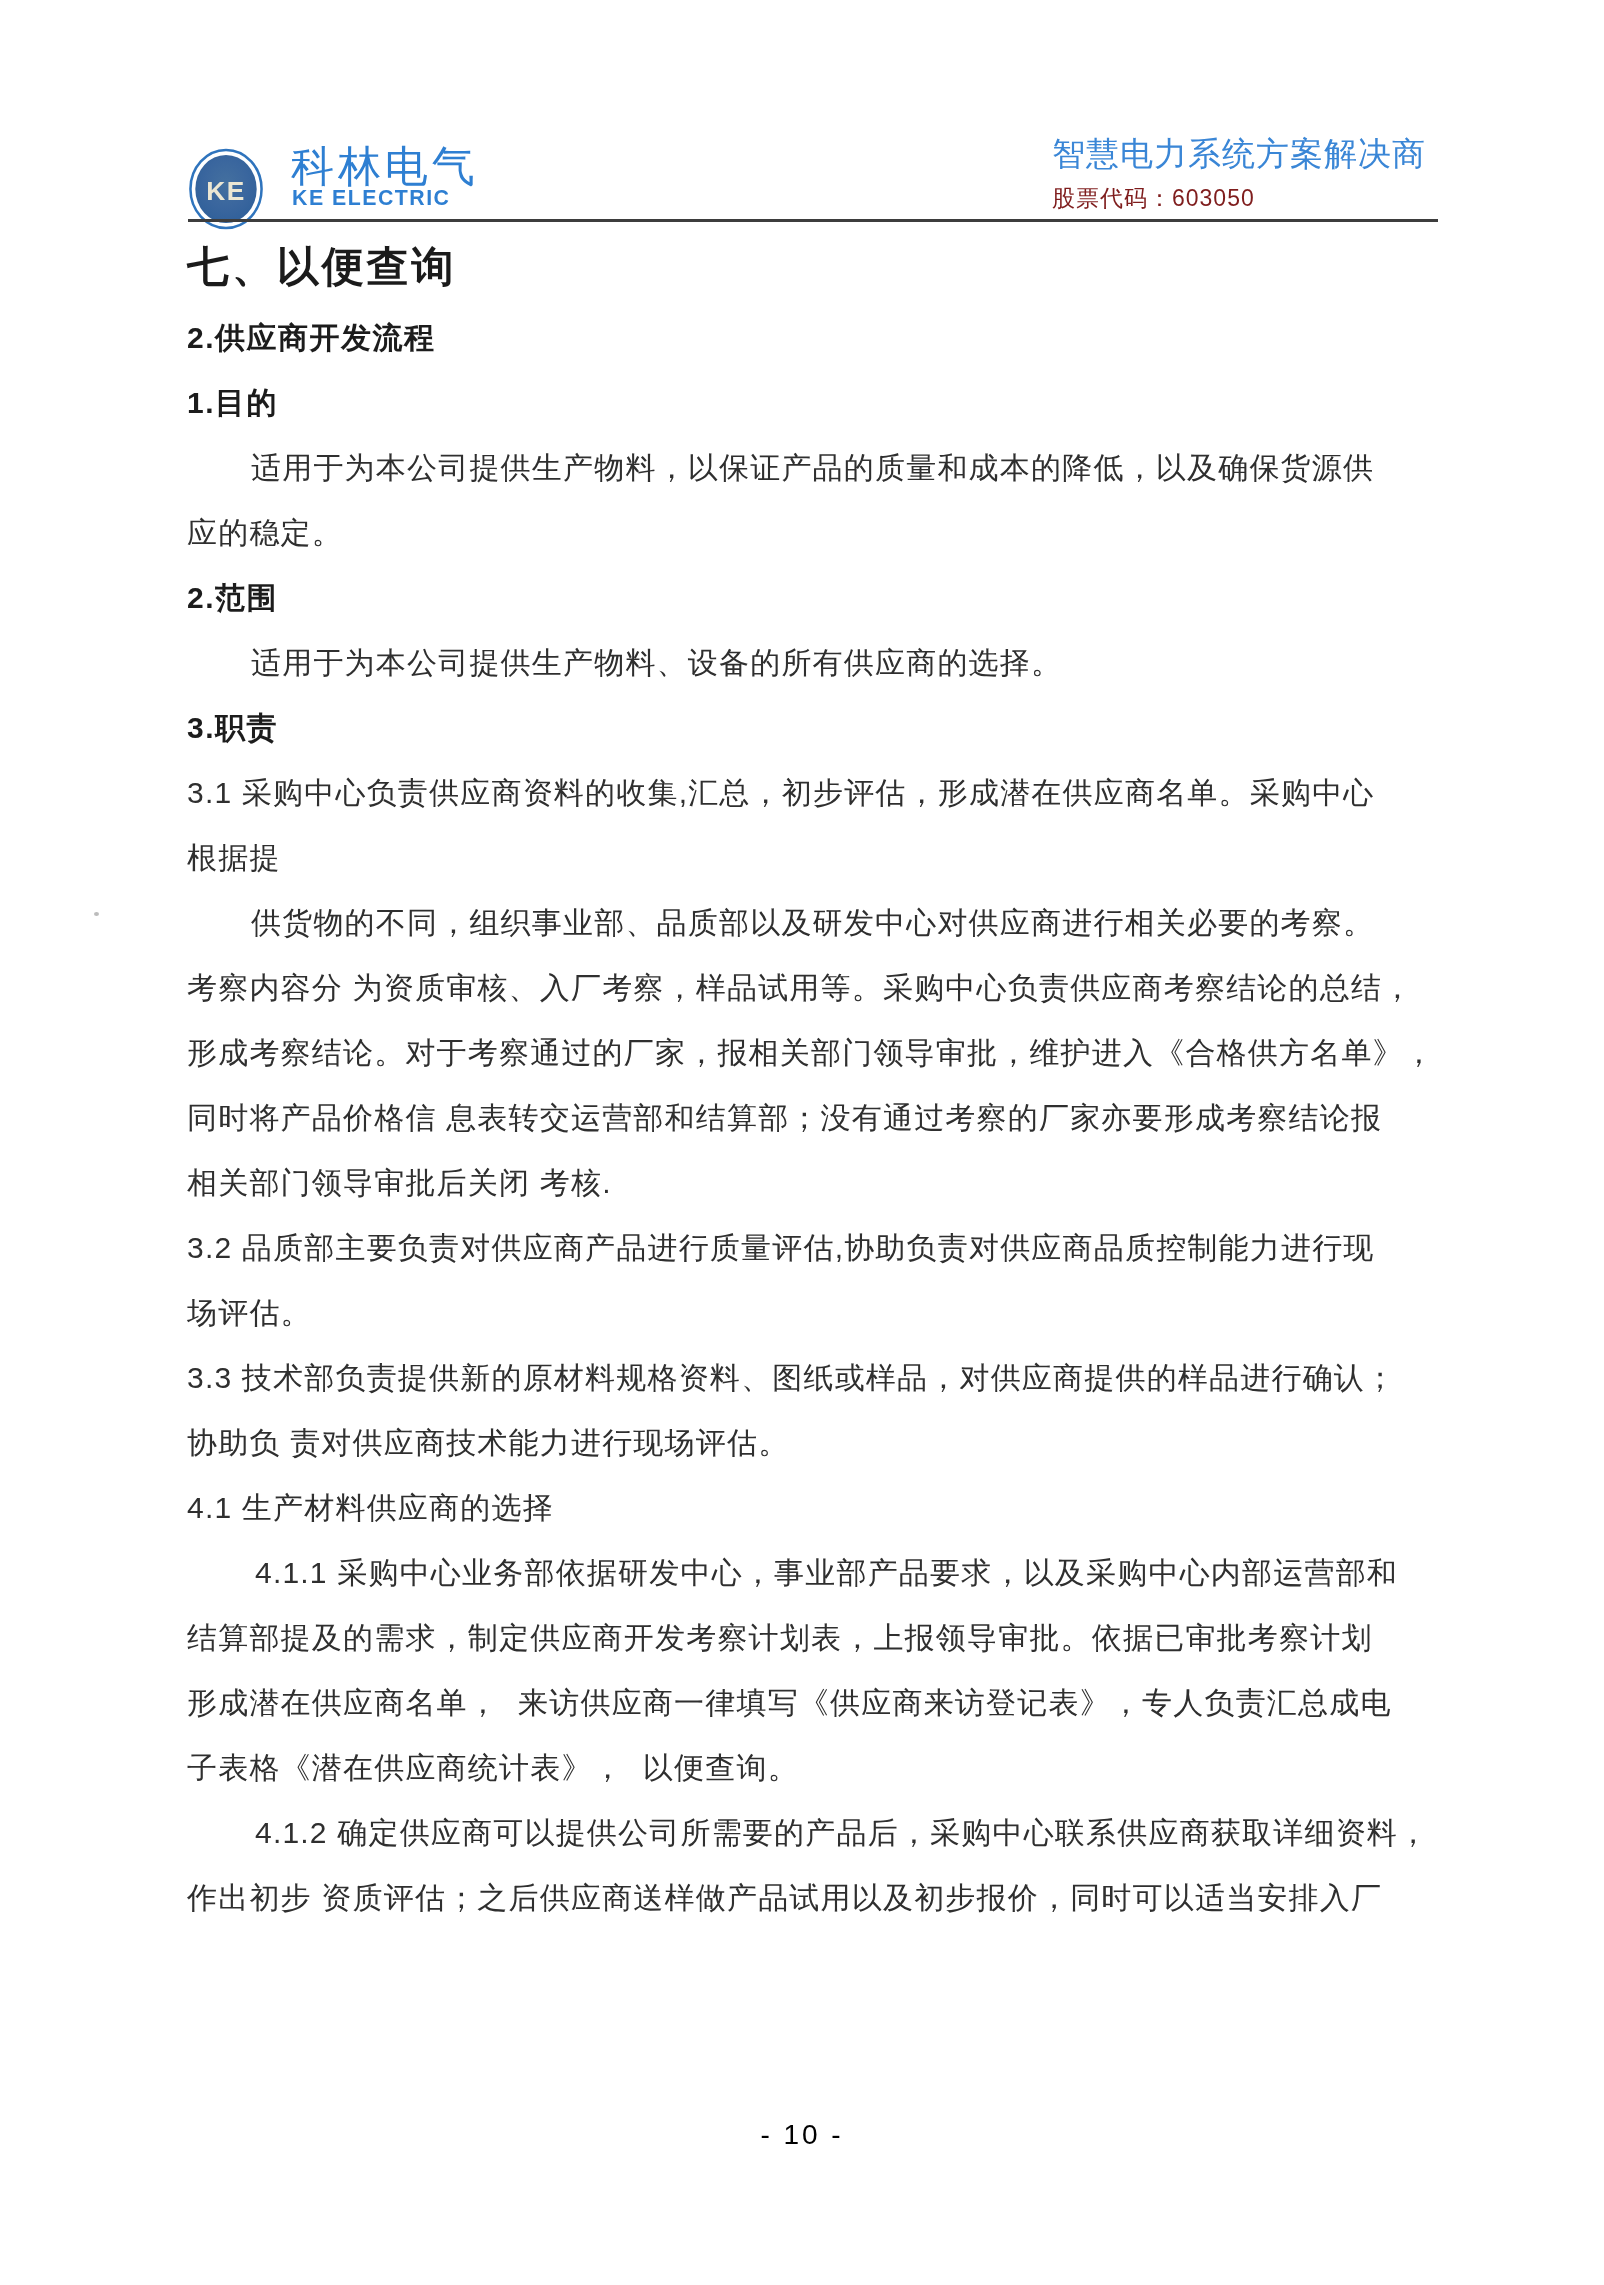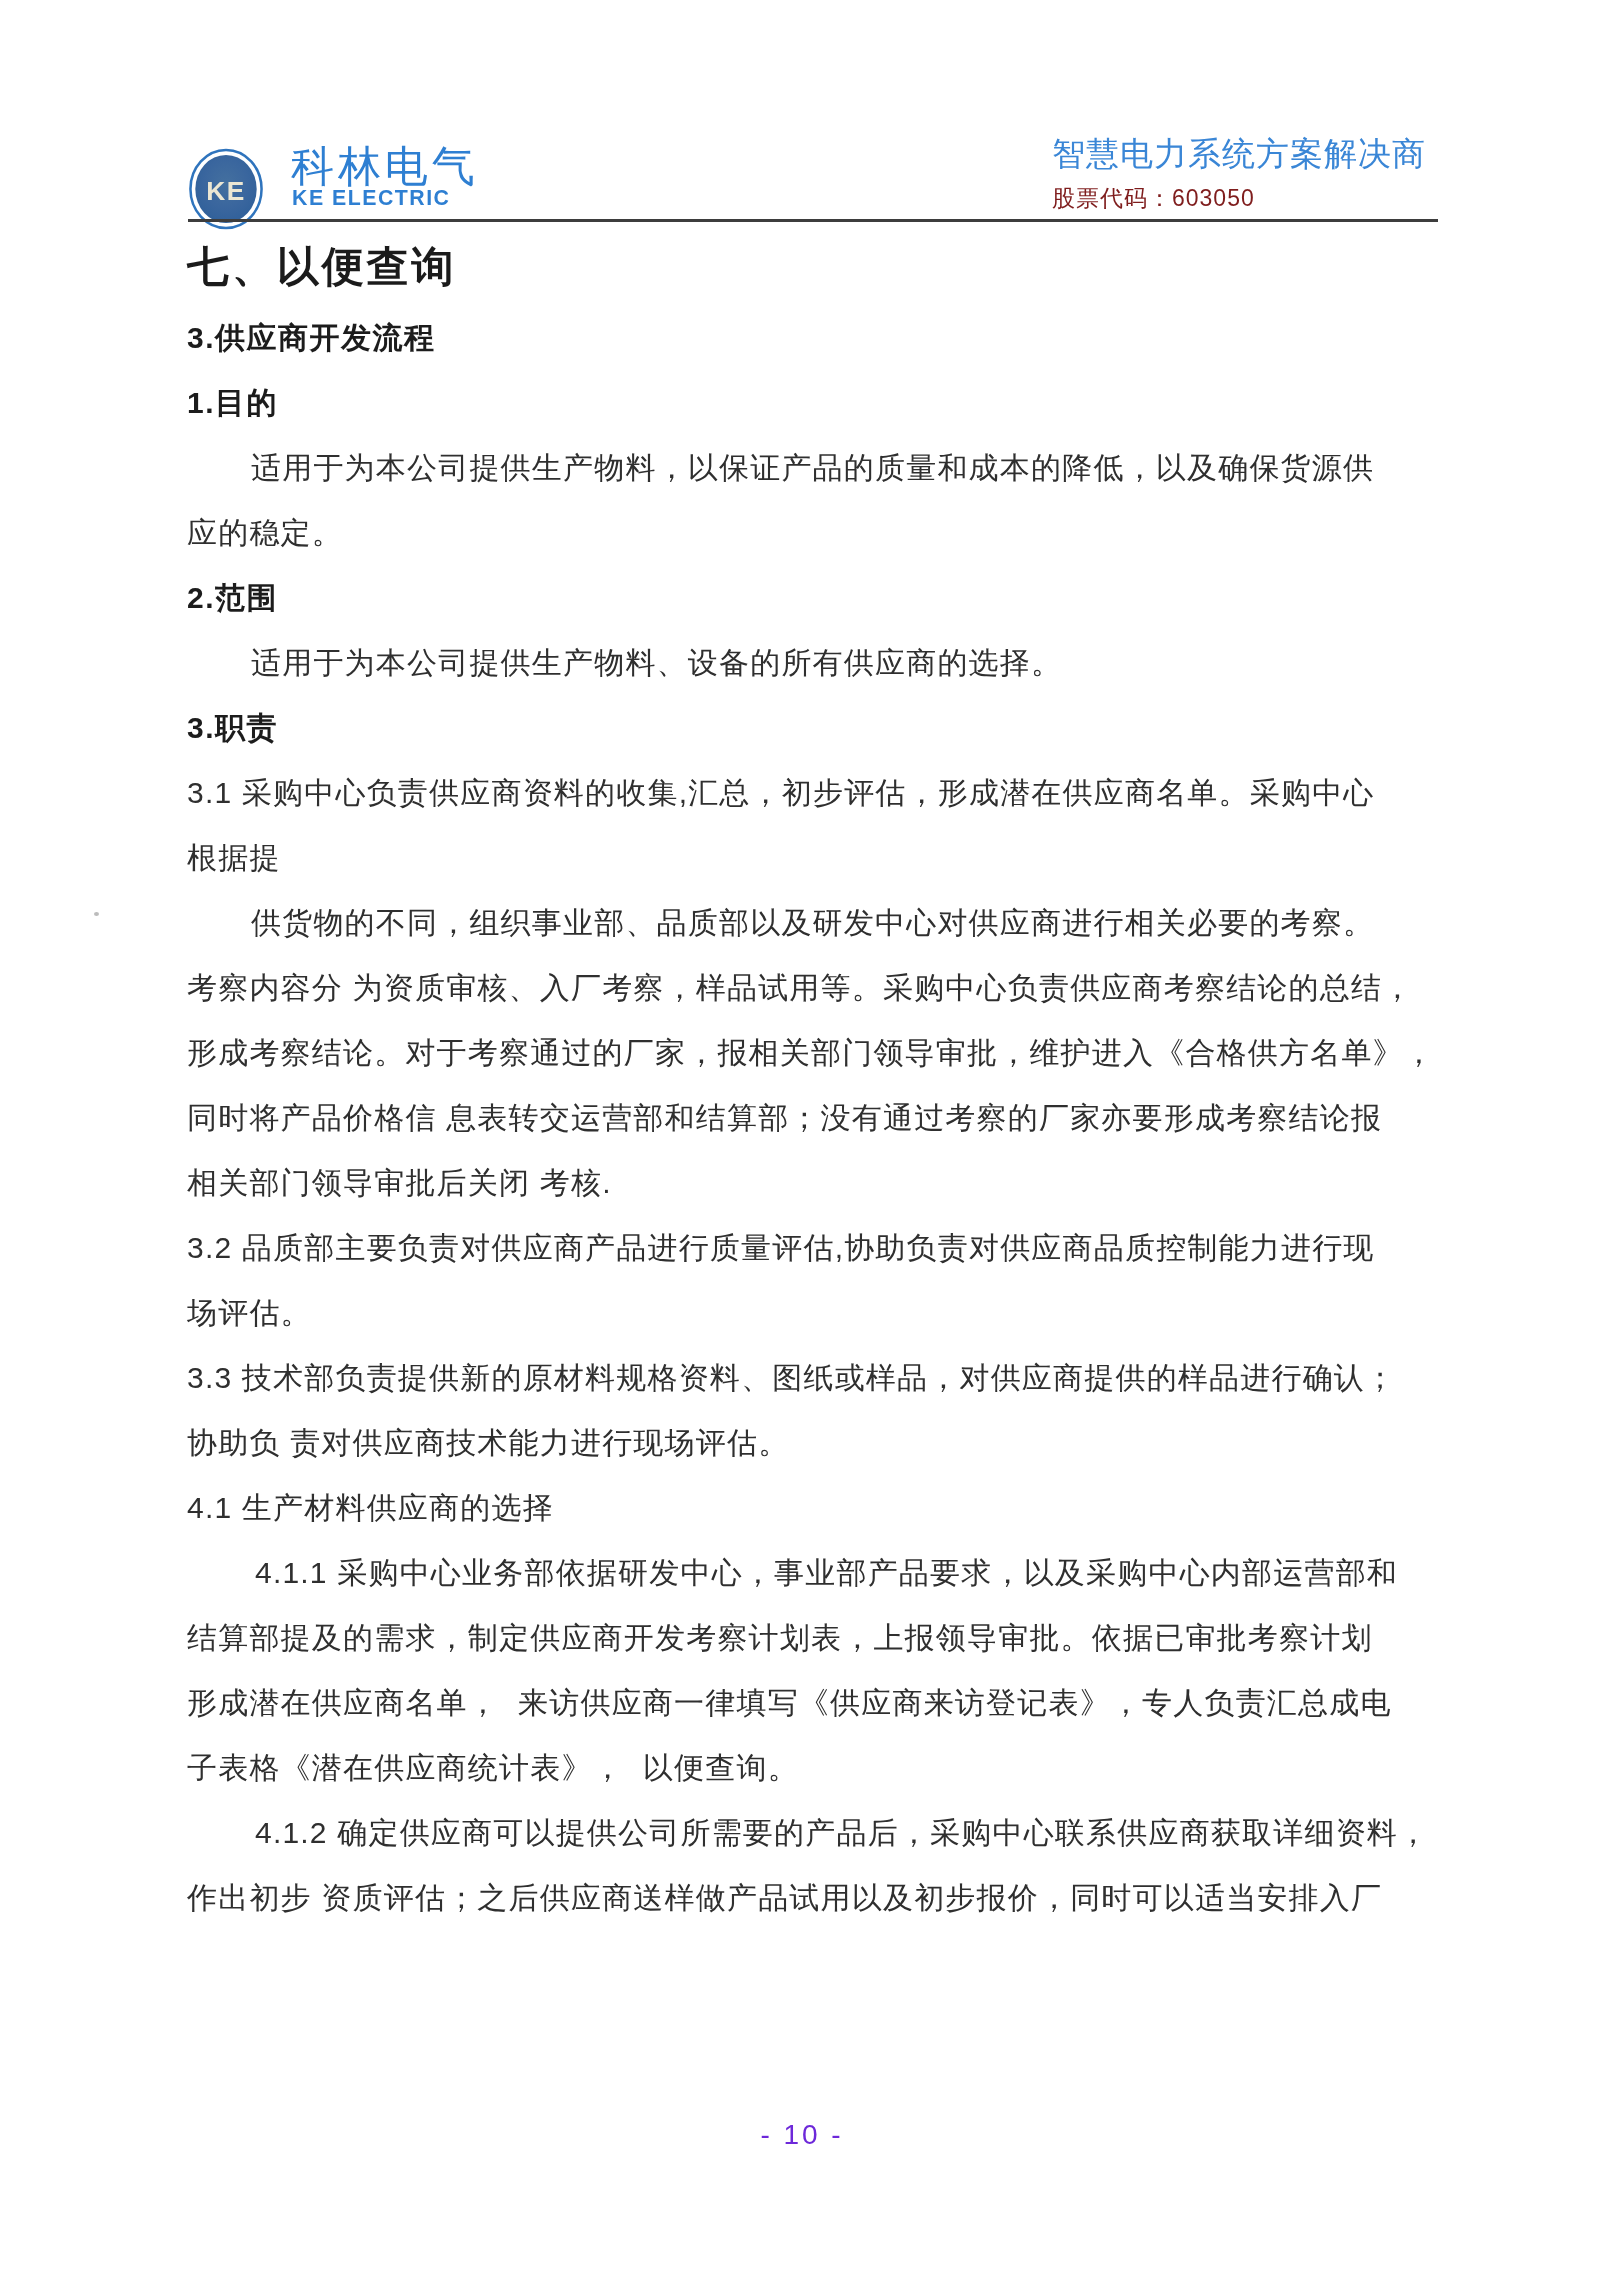--- a/index.html
+++ b/index.html
@@ -42,21 +42,21 @@
     height:65px;line-height:65px;
     font-size:30px;color:#2f2f2f;letter-spacing:1.2px;
     white-space:pre;
   }
   .line.h2{font-weight:bold;color:#1c1c1c;letter-spacing:1.5px;}
   .line.indent{padding-left:64px;}
   .line.indent2{padding-left:68px;}
   
   .footer{
     position:absolute;left:0;top:2119px;width:100%;
-    text-align:center;font-size:28px;color:#6d28d9;letter-spacing:2.9px;
+    text-align:center;font-size:28px;color:#000000;letter-spacing:2.9px;
   }
   
   .speck{
     position:absolute;left:94px;top:912px;width:4.9px;height:3.9px;
     background:#bcbcbc;border-radius:50%;
   }
 </style>
 </head>
 <body>
 
@@ -80,21 +80,21 @@
     <div class="brand-cn" style="color:#2e7fd2;">科林电气</div>
     <div class="brand-en" style="color:#2e7fd2;">KE ELECTRIC</div>
     <div class="tagline" style="color:#3a86d6;">智慧电力系统方案解决商</div>
     <div class="stock" style="color:#7f1d1d;">股票代码：603050</div>
     <div class="divider"></div>
   </div>
 
   <div class="doc-title">七、以便查询</div>
 
   <div class="lines">
-      <div class="line h2">3.供应商开发流程</div>
+      <div class="line h2">2.供应商开发流程</div>
       <div class="line h2">1.目的</div>
       <div class="line indent">适用于为本公司提供生产物料，以保证产品的质量和成本的降低，以及确保货源供</div>
       <div class="line body">应的稳定。</div>
       <div class="line h2">2.范围</div>
       <div class="line indent">适用于为本公司提供生产物料、设备的所有供应商的选择。</div>
       <div class="line h2">3.职责</div>
       <div class="line body">3.1 采购中心负责供应商资料的收集,汇总，初步评估，形成潜在供应商名单。采购中心</div>
       <div class="line body">根据提</div>
       <div class="line indent">供货物的不同，组织事业部、品质部以及研发中心对供应商进行相关必要的考察。</div>
       <div class="line body">考察内容分 为资质审核、入厂考察，样品试用等。采购中心负责供应商考察结论的总结，</div>

